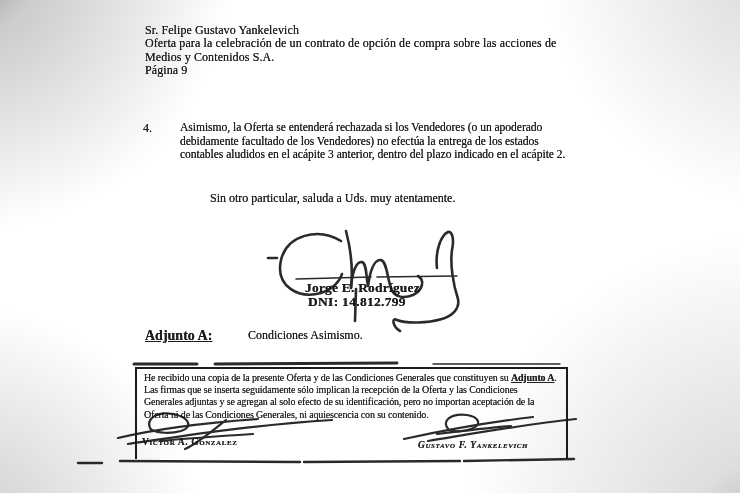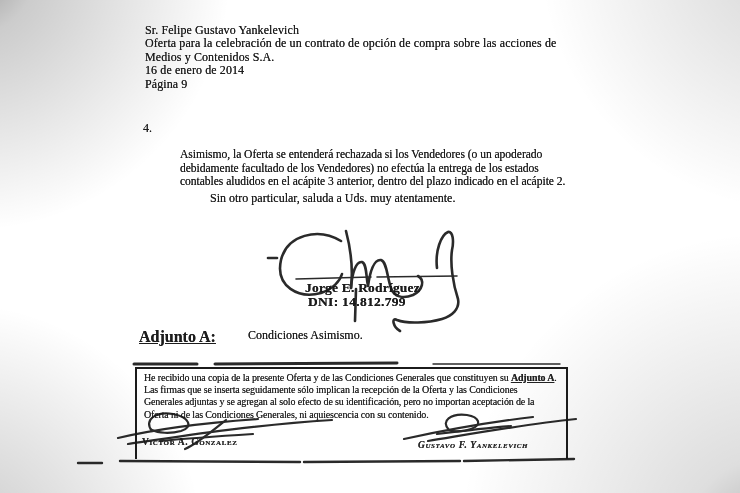--- a/index.html
+++ b/index.html
@@ -14,25 +14,25 @@
       radial-gradient(circle at -4% -6%, rgba(0,0,0,0.40) 0%, rgba(0,0,0,0.20) 7%, rgba(0,0,0,0) 28%),
       radial-gradient(circle at 104% 110%, rgba(0,0,0,0.30) 0%, rgba(0,0,0,0.13) 9%, rgba(0,0,0,0) 33%),
       radial-gradient(circle at -6% 112%, rgba(0,0,0,0.22) 0%, rgba(0,0,0,0) 26%),
       radial-gradient(circle at 108% -10%, rgba(0,0,0,0.17) 0%, rgba(0,0,0,0) 27%),
       #ffffff;
   }
   .ink{color:#1c1c1c;text-shadow:0 0 0.6px rgba(25,25,25,0.85);}
   .abs{position:absolute;}
   .header-block{left:145px;top:24px;width:460px;font-size:12px;line-height:13.4px;letter-spacing:0.1px;}
   .clause-number{left:143px;top:121px;font-size:12px;}
-  .clause-text{left:180px;top:121px;width:386px;font-size:11.6px;line-height:13.6px;letter-spacing:-0.05px;margin-top:27px;}
+  .clause-text{left:180px;top:121px;width:386px;font-size:11.6px;line-height:13.6px;letter-spacing:-0.05px;}
   .closing-line{left:210px;top:191px;font-size:12px;}
   .signer-name{left:305px;top:280px;font-size:13.5px;font-weight:bold;letter-spacing:0.2px;}
   .signer-dni{left:308px;top:294px;font-size:13.5px;font-weight:bold;letter-spacing:0.3px;}
-  .attachment-label{left:139px;top:328px;font-size:16px;font-weight:bold;text-decoration:underline;}
+  .attachment-label{left:145px;top:328px;font-size:14px;font-weight:bold;text-decoration:underline;}
   .attachment-value{left:248px;top:328px;font-size:12px;}
   .receipt-box{
     left:135px;top:367px;width:433px;height:92px;
     border:2px solid #1b1b1b;border-bottom:none;
     box-sizing:border-box;
   }
   .receipt-text{
     position:absolute;left:7px;top:3px;width:414px;
     font-size:10px;line-height:12.2px;letter-spacing:-0.15px;
     color:#222;text-shadow:0 0 0.5px rgba(30,30,30,0.8);
@@ -48,21 +48,20 @@
 </style>
 </head>
 <body>
 
 <div class="scan-page">
 
   <div class="abs header-block ink">
     <div>Sr. Felipe Gustavo Yankelevich</div>
     <div>Oferta para la celebración de un contrato de opción de compra sobre las acciones de</div>
     <div>Medios y Contenidos S.A.</div>
-    <div>16 de enero de 2014</div>
     <div>Página 9</div>
   </div>
 
   <div class="abs clause-number ink">4.</div>
   <div class="abs clause-text ink">Asimismo, la Oferta se entenderá rechazada si los Vendedores (o un apoderado debidamente facultado de los Vendedores) no efectúa la entrega de los estados contables aludidos en el acápite 3 anterior, dentro del plazo indicado en el acápite 2.</div>
 
   <div class="abs closing-line ink">Sin otro particular, saluda a Uds. muy atentamente.</div>
 
   <div class="abs signer-name ink">Jorge E. Rodríguez</div>
   <div class="abs signer-dni ink">DNI: 14.812.799</div>

